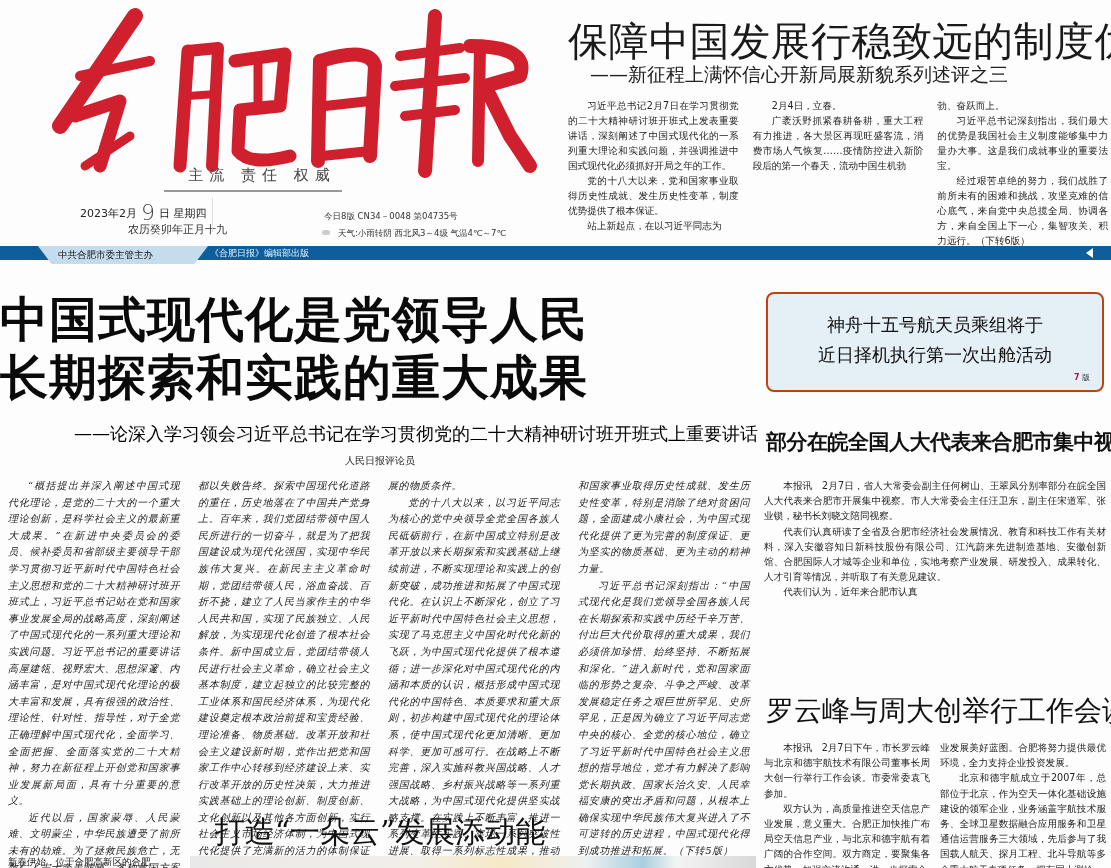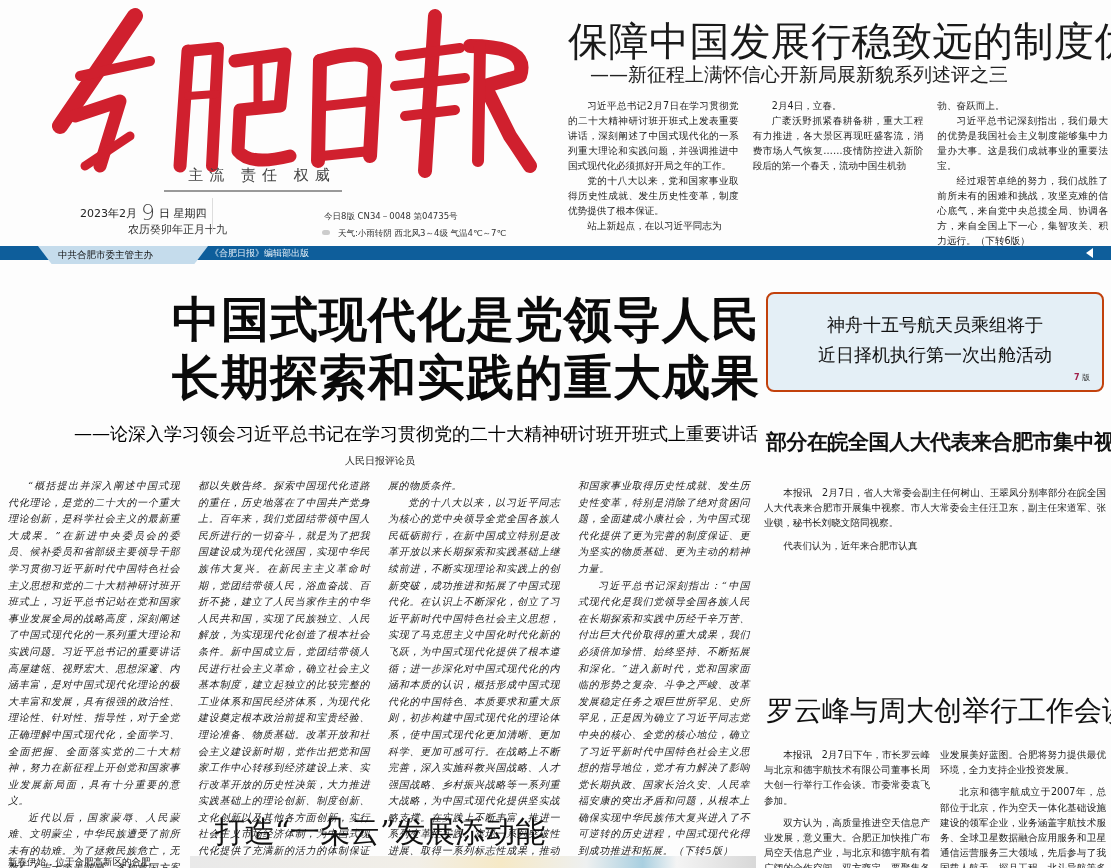--- a/index.html
+++ b/index.html
@@ -33,21 +33,21 @@
   
   .top-right { position: absolute; left: 560px; top: 0; width: 551px; height: 240px; }
   .tr-title { position: absolute; left: 8px; top: 14px; font-family: "DejaVu Serif", serif; font-size: 40px; color: #1a1a1a; white-space: nowrap; letter-spacing: 0.5px; }
   .tr-sub { position: absolute; left: 30px; top: 62px; font-family: "DejaVu Sans", sans-serif; font-size: 19px; color: #222; white-space: nowrap; }
   .tr-cols { position: absolute; left: 8px; top: 98px; width: 540px; display: flex; gap: 14px; }
   .tr-cols .col { flex: 1; font-size: 9.6px; line-height: 15px; color: #222; text-align: justify; }
   .tr-cols p { text-indent: 2em; }
   .tr-cols p.noind { text-indent: 0; }
 
   
-  .lead-title { position: absolute; left: 0; top: 290px; width: 760px; text-align: right;
+  .lead-title { position: absolute; left: 0; top: 290px; width: 760px; text-align: left;
                 font-family: "DejaVu Sans", sans-serif; font-weight: bold; font-size: 48px; line-height: 58px; color: #0a0a0a; letter-spacing: 1px; }
   .lead-sub { position: absolute; left: 0; top: 422px; width: 760px; text-align: center;
               font-family: "DejaVu Serif", serif; font-size: 18px; color: #000000; white-space: nowrap; margin-left: 36px; }
   .lead-byline { position: absolute; left: 0; top: 454px; width: 760px; text-align: center; font-size: 10px; color: #222; }
   .lead-cols { position: absolute; left: 8px; top: 478px; width: 742px; display: flex; gap: 18px; }
   .lead-cols .col { flex: 1; font-family: "DejaVu Serif", serif; font-style: italic; font-size: 10px; line-height: 16.6px; color: #1a1a1a; text-align: justify; letter-spacing: 0.6px; }
   .lead-cols p { text-indent: 2em; }
   .lead-cols p.noind { text-indent: 0; }
 
   
@@ -62,21 +62,21 @@
          border: 2px solid #c2410c; border-radius: 8px; }
   .box-title { position: absolute; left: 0; top: 16px; width: 100%; text-align: center;
                font-family: "DejaVu Serif", serif; font-size: 18px; line-height: 30px; color: #111; }
   .box-page { position: absolute; right: 12px; top: 78px; font-size: 8px; color: #333; }
   .box-page b { color: #a01f4a; }
 
   .r1-title { position: absolute; left: 766px; top: 428px; width: 340px; font-family: "DejaVu Sans", sans-serif; font-weight: bold;
               font-size: 21px; color: #111; white-space: nowrap; letter-spacing: -0.5px; }
   .r-cols { position: absolute; left: 764px; width: 342px; display: flex; gap: 10px; }
   .r-cols .col { flex: 1; font-size: 9.6px; line-height: 15.2px; color: #222; text-align: justify; }
-  .r-cols p { text-indent: 2em; margin-top: 7px; }
+  .r-cols p { text-indent: 2em; }
   .r-cols p.noind { text-indent: 0; }
   .r1-cols { top: 478px; }
   .r2-title { position: absolute; left: 766px; top: 692px; width: 340px; text-align: center;
               font-family: "DejaVu Serif", serif; font-size: 28px; color: #111; white-space: nowrap; }
   .r2-cols { top: 740px; }
 </style>
 </head>
 <body>
 
 <div class="masthead">
@@ -186,20 +186,21 @@
   <div class="box-page">
     <b>7</b>
     <span>版</span>
   </div>
 </div>
 
 <div class="r1-title">部分在皖全国人大代表来合肥市集中视察</div>
 <div class="r-cols r1-cols">
   <div class="col">
     <p>本报讯　2月7日，省人大常委会副主任何树山、王翠凤分别率部分在皖全国人大代表来合肥市开展集中视察。市人大常委会主任汪卫东，副主任宋道军、张业锁，秘书长刘晓文陪同视察。</p>
+    <p>代表们认真研读了全省及合肥市经济社会发展情况、教育和科技工作有关材料，深入安徽容知日新科技股份有限公司、江汽蔚来先进制造基地、安徽创新馆、合肥国际人才城等企业和单位，实地考察产业发展、研发投入、成果转化、人才引育等情况，并听取了有关意见建议。</p>
     <p>代表们认为，近年来合肥市认真</p>
   </div>
 </div>
 
 <div class="r2-title">罗云峰与周大创举行工作会谈</div>
 <div class="r-cols r2-cols">
   <div class="col">
     <p>本报讯　2月7日下午，市长罗云峰与北京和德宇航技术有限公司董事长周大创一行举行工作会谈。市委常委袁飞参加。</p>
     <p>双方认为，高质量推进空天信息产业发展，意义重大。合肥正加快推广布局空天信息产业，与北京和德宇航有着广阔的合作空间。双方商定，要聚集各方优势，加强交流沟通，进一步探索合</p>
   </div>

